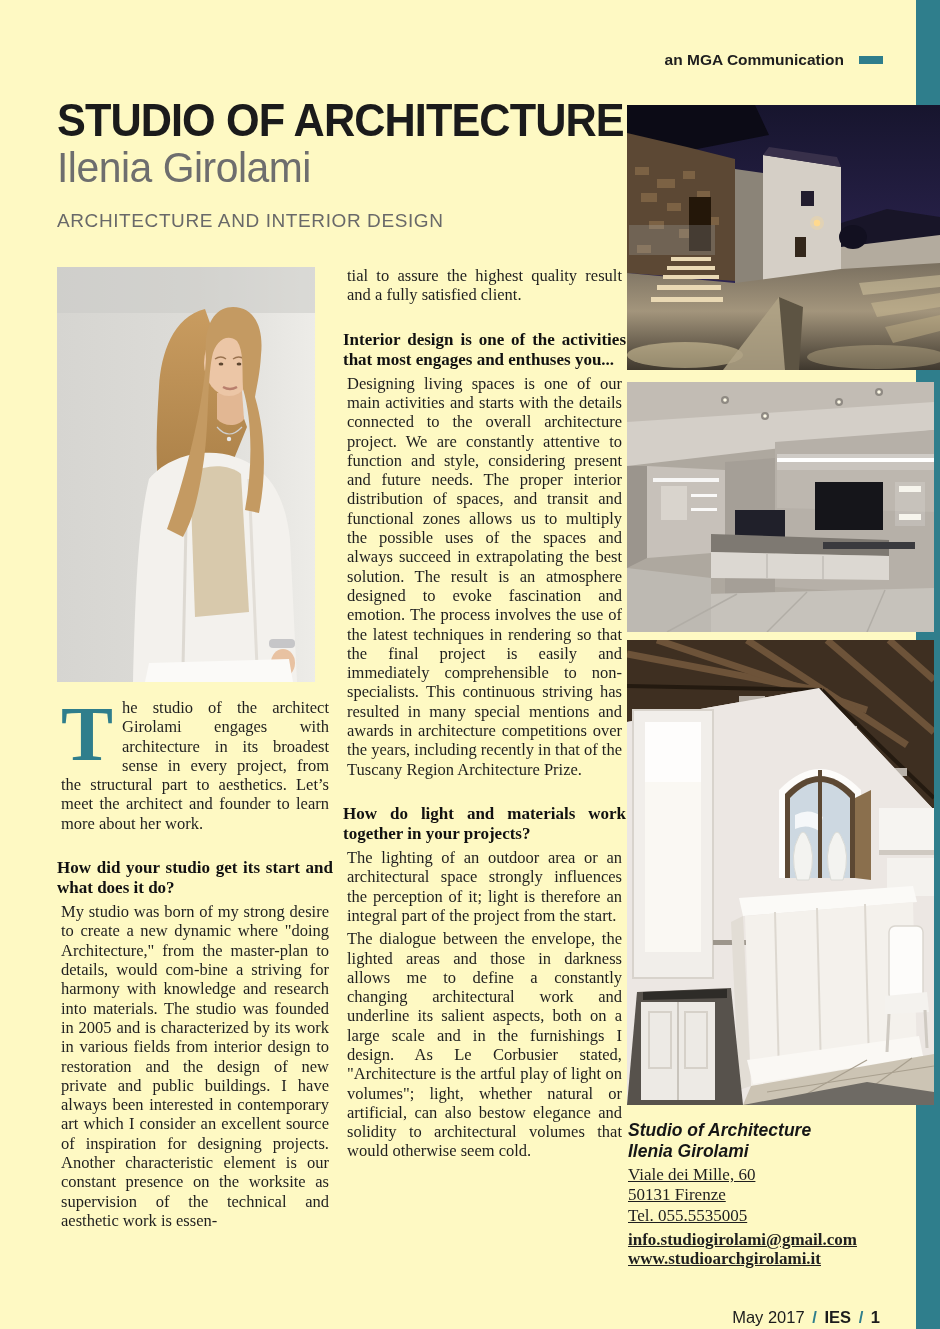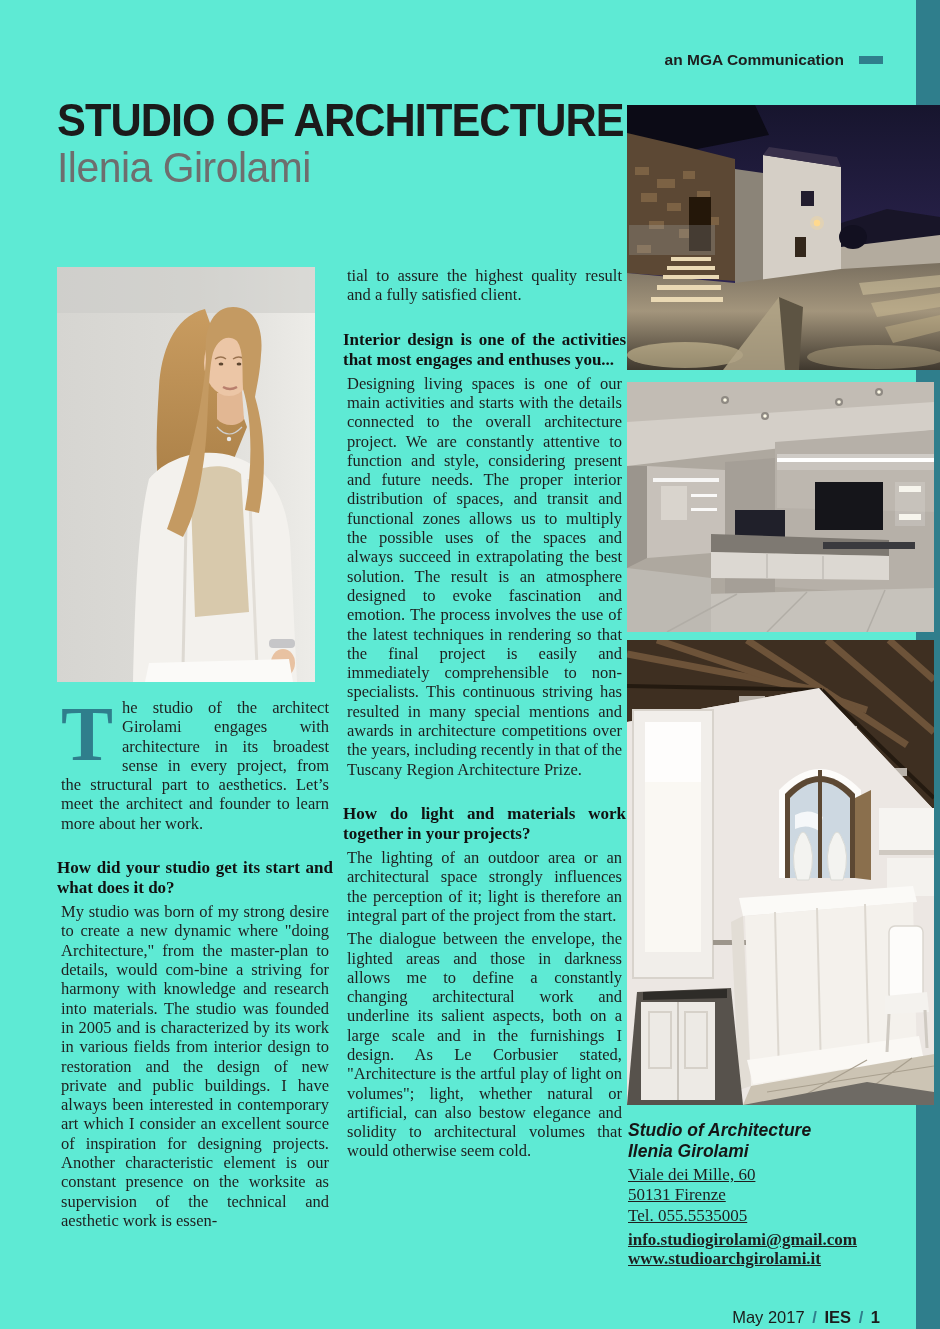--- a/index.html
+++ b/index.html
@@ -1,17 +1,17 @@
 <!DOCTYPE html>
 <html><head>
 <meta charset="utf-8">
 <style>
   html,body{margin:0;padding:0;background:#e8e8e8;}
   .page{
-    position:relative;width:940px;height:1329px;background:#5eead4;
+    position:relative;width:940px;height:1329px;background:#fef9c3;
     margin:0 auto;overflow:hidden;
     font-family:"Liberation Serif",serif;color:#1f1f1f;
   }
   
   .accent-bar{position:absolute;right:0;top:0;width:24px;height:1329px;background:#2F7E8C;z-index:0;}
 
   
   .mga{position:absolute;top:51px;right:57px;display:flex;align-items:center;gap:15px;
        font-family:"Liberation Sans",sans-serif;font-weight:700;font-size:15.5px;color:#1e1e1e;z-index:2;}
   .mga-dash{width:24px;height:8px;background:#2F7E8C;}
@@ -60,20 +60,21 @@
   <div class="accent-bar"></div>
 
   <div class="mga">
     <span>an MGA Communication</span>
     <span class="mga-dash"></span>
   </div>
 
   <div class="masthead">
     <div><span class="title">STUDIO OF ARCHITECTURE</span></div>
     <div><span class="subtitle">Ilenia Girolami</span></div>
+    <div class="tagline">ARCHITECTURE AND INTERIOR DESIGN</div>
   </div>
 
   <svg class="photo photo-portrait" viewBox="0 0 258 415" aria-hidden="true">
     <defs>
       <linearGradient id="pbg" x1="0" y1="0" x2="1" y2="0">
         <stop offset="0" stop-color="#d6d5d1"></stop>
           <stop offset=".55" stop-color="#dddcd8"></stop>
           <stop offset="1" stop-color="#edece8"></stop>
       </linearGradient>
       <linearGradient id="hairg" x1="0" y1="0" x2="0" y2="1">

